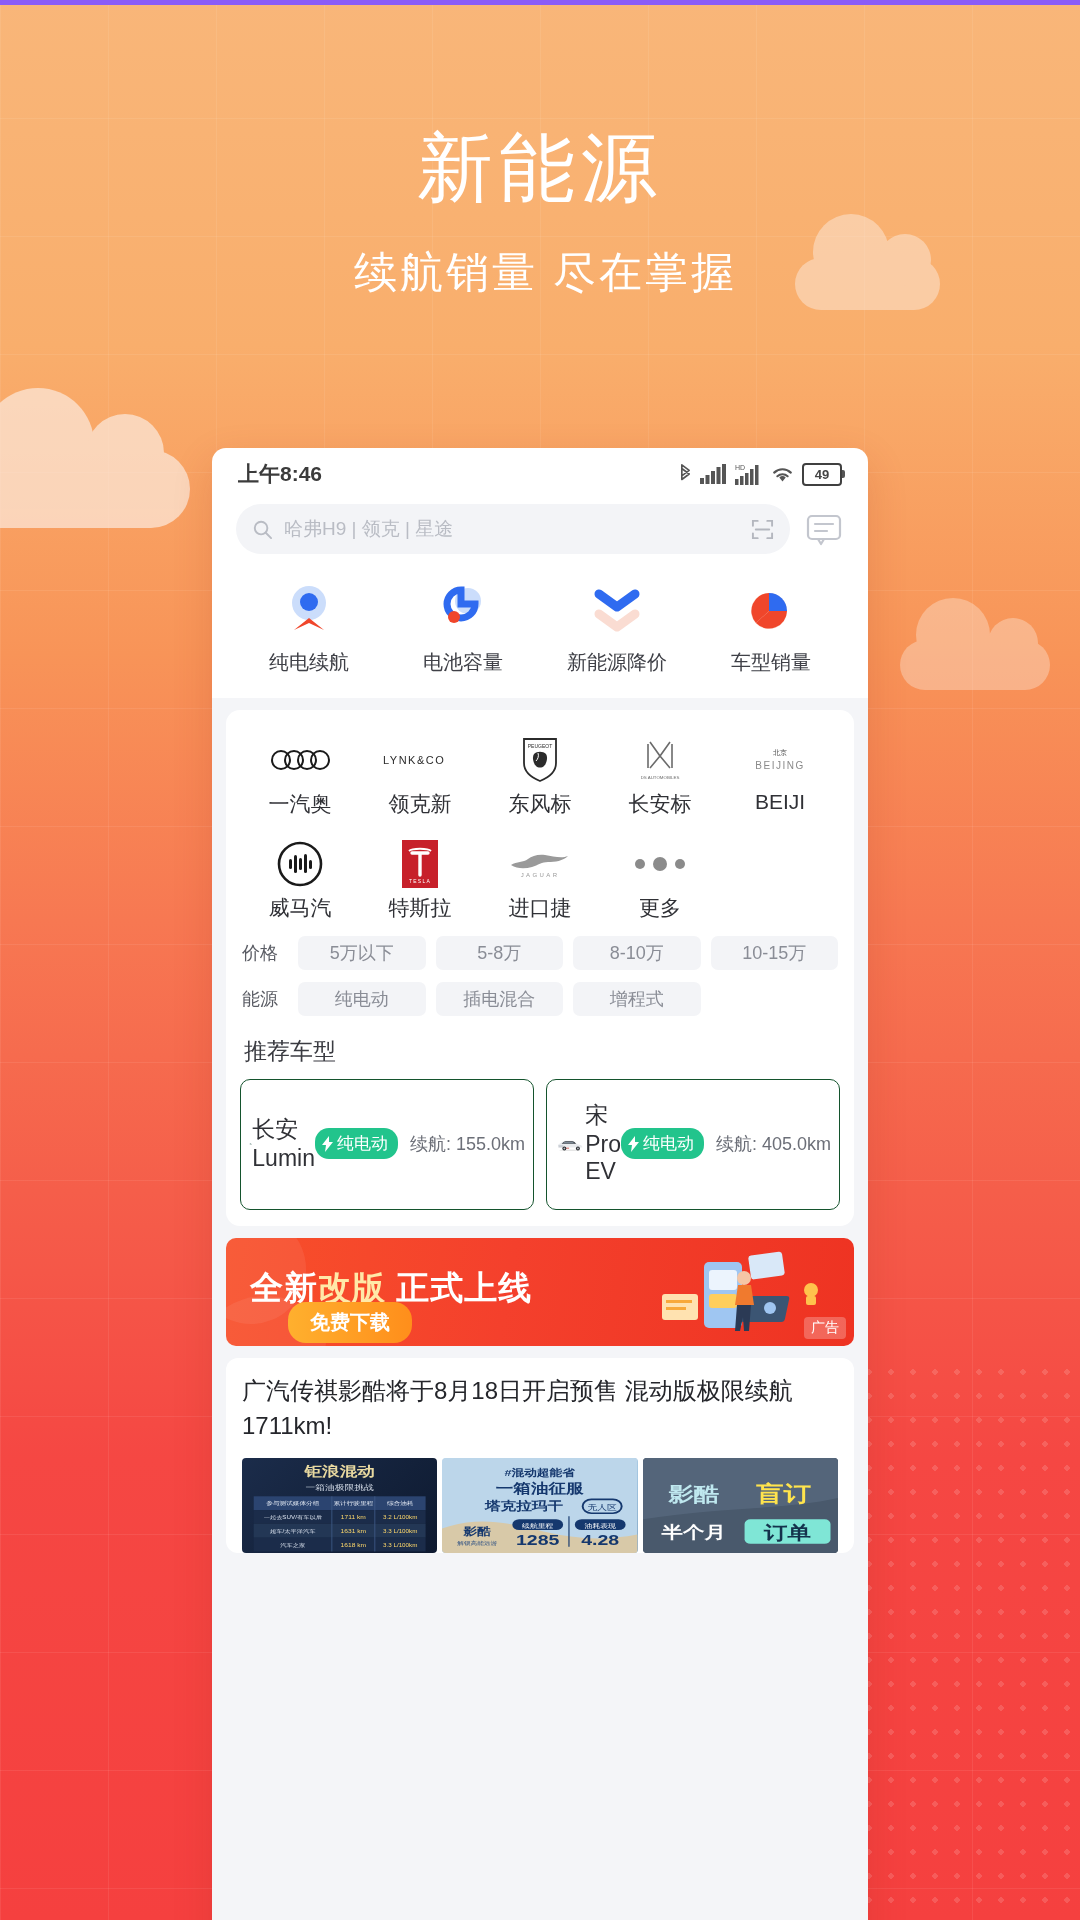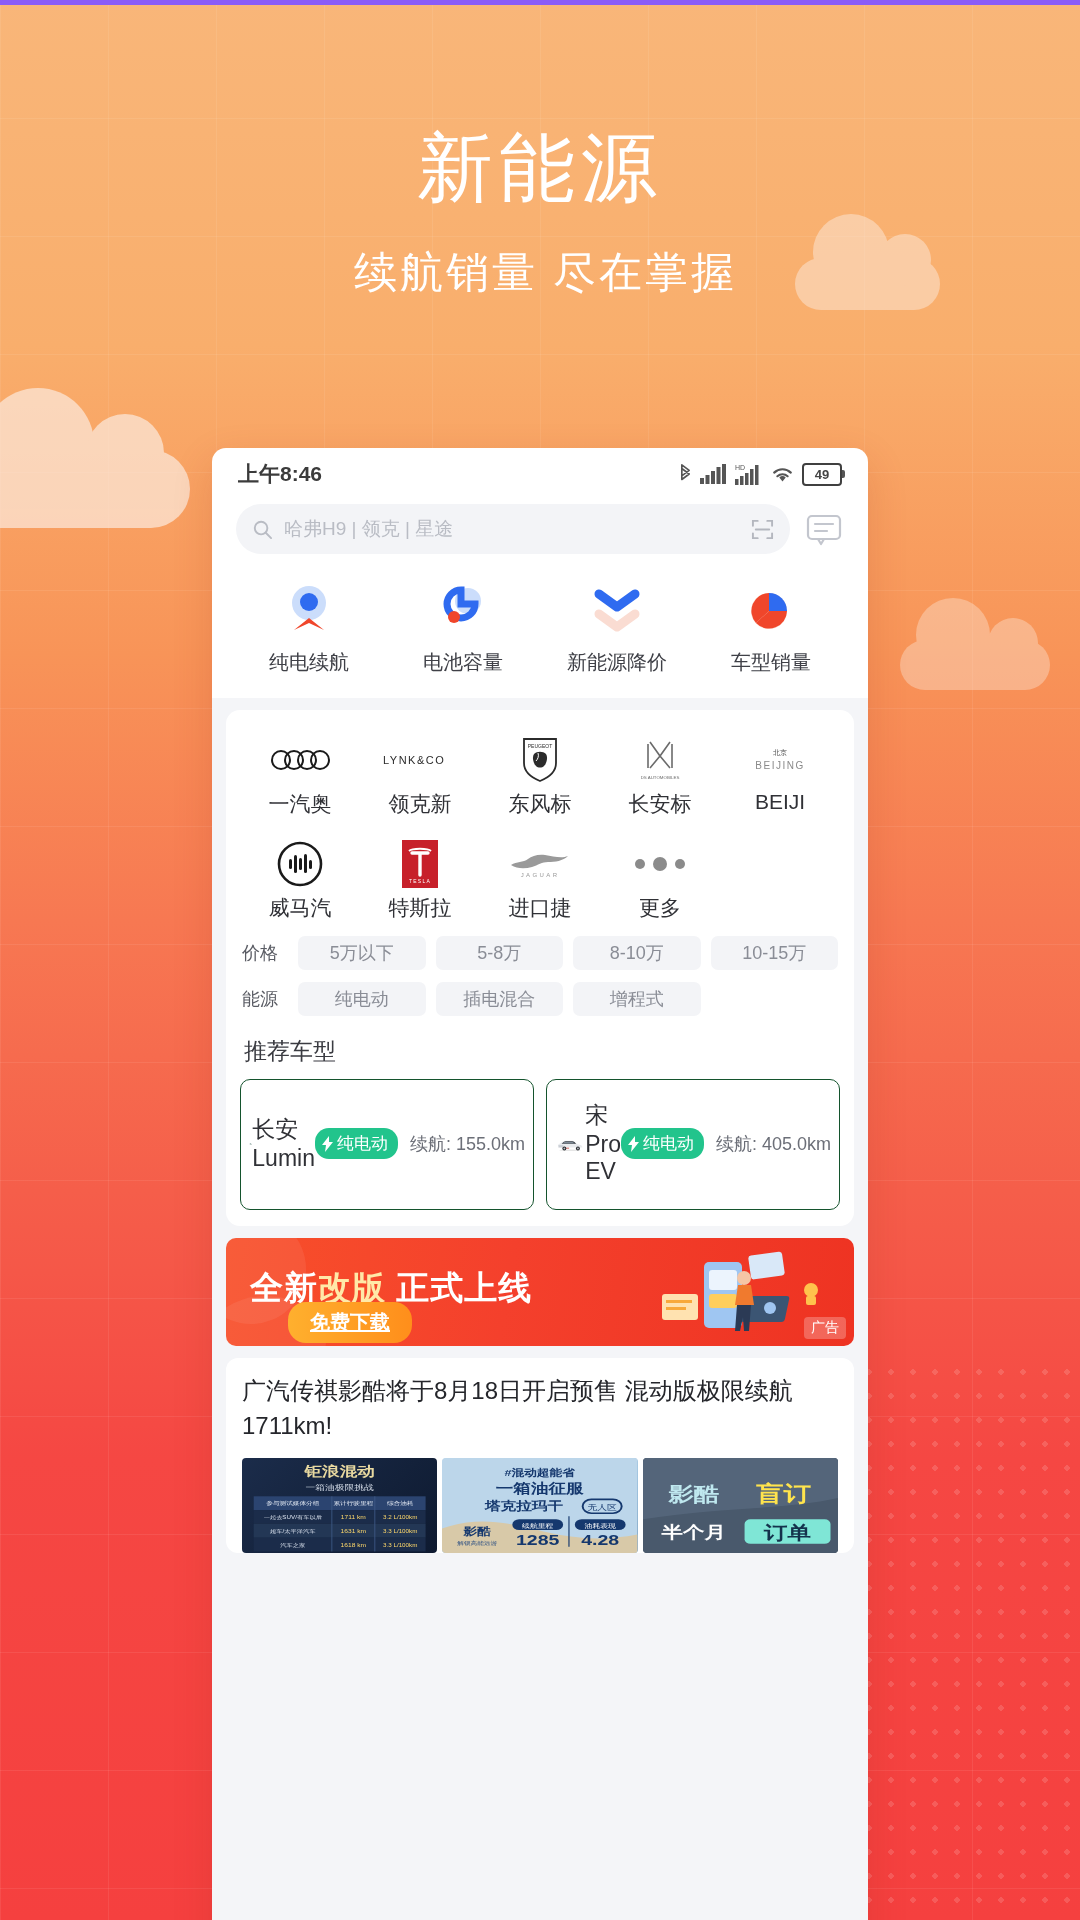--- a/index.html
+++ b/index.html
@@ -88,21 +88,21 @@
   .carimg{width:100%;height:96px;position:relative;}
   .carname{font-size:23px;color:#303136;margin:10px 0 12px;}
   .carmeta{display:flex;align-items:center;gap:12px;width:100%;justify-content:center;}
   .tag{background:#22C48C;color:#fff;font-size:17px;border-radius:14px;padding:4px 10px 4px 6px;display:flex;align-items:center;gap:2px;white-space:nowrap;}
   .range{font-size:18px;color:#6c6f78;white-space:nowrap;}
 
   .ad{margin:12px 14px;height:108px;border-radius:10px;position:relative;overflow:hidden;
       background:linear-gradient(100deg,#F8502A 0%,#F4402C 45%,#EE3322 100%);}
   .ad-t{position:absolute;left:24px;top:28px;font-size:33px;font-weight:700;color:#fff;letter-spacing:1px;white-space:nowrap;}
   .ad-t b{color:#FFE9A8;}
-  .ad-btn{position:absolute;left:62px;top:64px;background:linear-gradient(90deg,#FFB02E,#FF8E1B);color:#fff;font-size:20px;font-weight:700;border-radius:18px;padding:7px 22px;text-decoration:underline;}
+  .ad-btn{position:absolute;left:62px;top:64px;background:linear-gradient(90deg,#FFB02E,#FF8E1B);color:#fff;font-size:20px;font-weight:700;border-radius:18px;padding:7px 22px;}
   .ad-tag{position:absolute;right:8px;bottom:7px;background:rgba(255,255,255,.25);color:#fff;font-size:14px;padding:2px 7px;border-radius:4px;}
   .ad-art{position:absolute;right:30px;top:10px;width:180px;height:92px;}
   .ad-blob{position:absolute;border-radius:50%;background:rgba(255,255,255,.07);}
 
   .news{background:#fff;margin:12px 14px 0;border-radius:12px;padding:16px 16px 0;}
   .news-title{font-size:24px;color:#25262b;line-height:1.45;}
   .thumbs{display:flex;gap:5px;margin-top:14px;height:95px;}
   .thumb{flex:1;border-radius:4px;overflow:hidden;position:relative;}
   .t1{background:linear-gradient(135deg,#1b2c4a,#0e1a30);}
   .t2{background:linear-gradient(160deg,#cfe3f2,#8fb8d8 60%,#6f93b4);}

